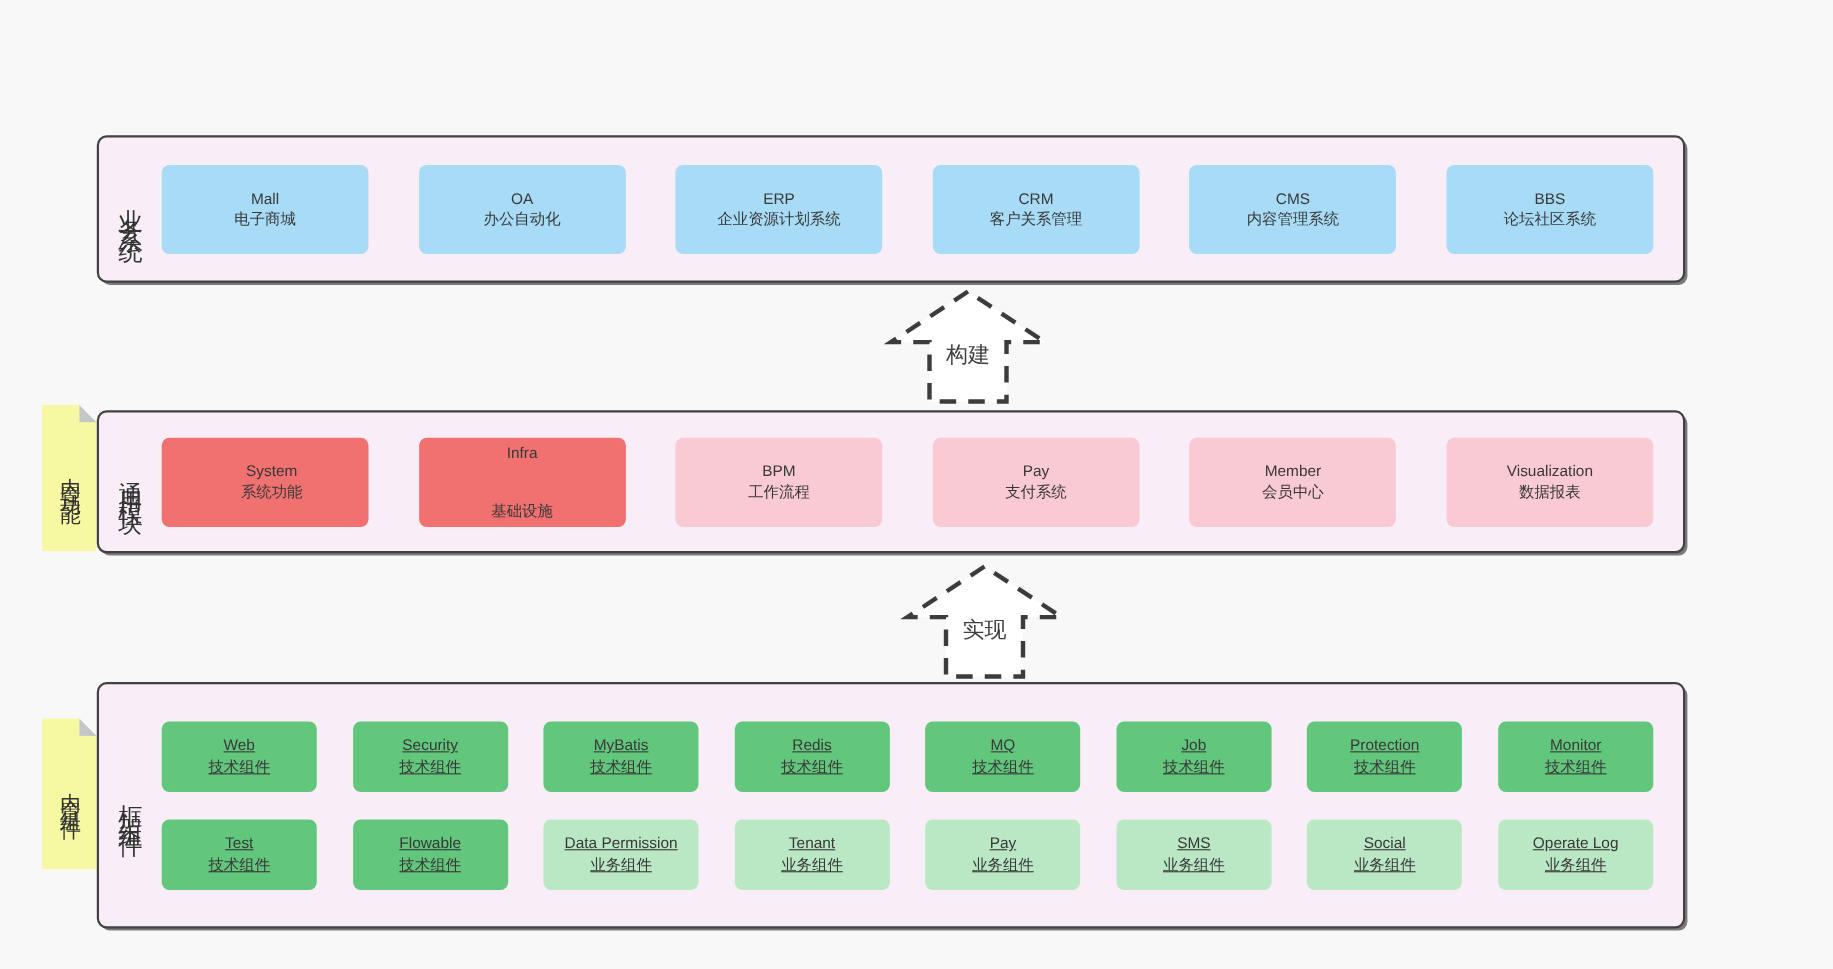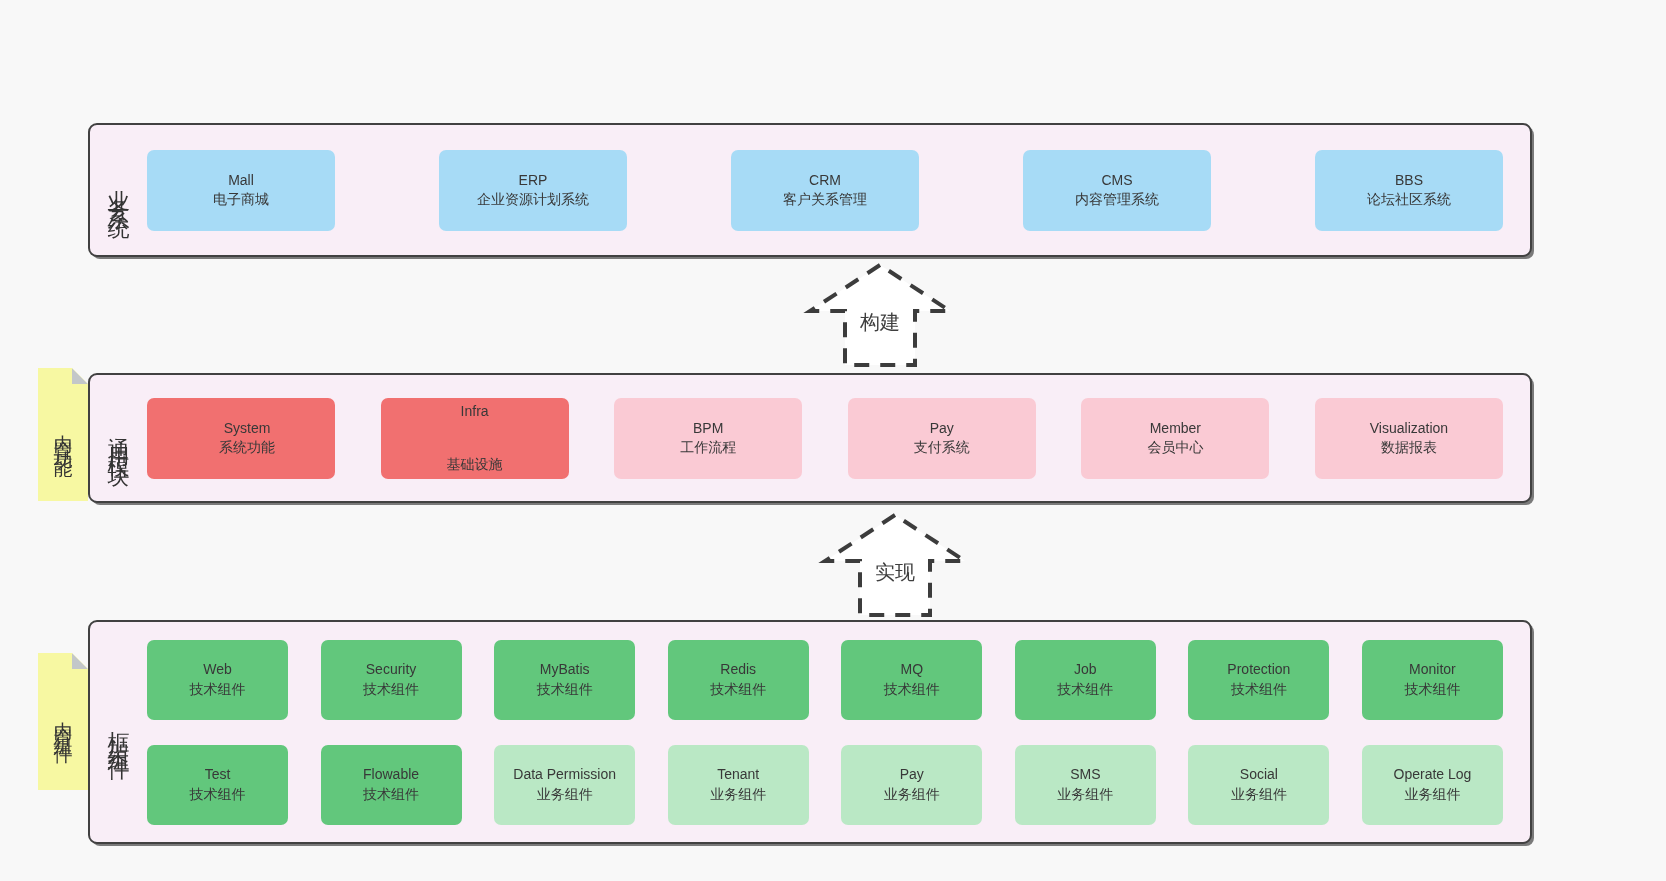--- a/index.html
+++ b/index.html
@@ -54,21 +54,21 @@
     flex-direction:column;
     justify-content:center;
     align-items:center;
     text-align:center;
     font-size:14px;
     line-height:1.38;
     padding:0 8px;
     color:#383838;
   }
   .w-lg { width:188px; }
-  .w-sm { width:141px; height:80px; }
+  .w-sm { width:141px; height:64px;text-decoration:underline; }
   .sticky {
     position:absolute;
     width:50px;
     background: var(--sticky-yellow, #f7f8a2);
     clip-path: polygon(0 0, calc(100% - 16px) 0, 100% 16px, 100% 100%, 0 100%);
     display:flex;
     align-items:center;
     justify-content:center;
     writing-mode:vertical-rl;
     text-orientation:upright;
@@ -100,20 +100,24 @@
 <body>
 
 <div class="layer" style="top:123px; height:134px;">
   <div class="layer-label">业务系统</div>
   <div class="layer-content">
     <div class="row">
       <div class="box w-lg" style="background: rgb(167, 219, 246);">
         <span>Mall</span>
         <span>电子商城</span>
       </div>
+      <div class="box w-lg" style="background: rgb(167, 219, 246);">
+        <span>OA</span>
+        <span>办公自动化</span>
+      </div>
       <div class="box w-lg" style="background: rgb(167, 219, 246); text-align: right;">
         <span>ERP</span>
         <span>企业资源计划系统</span>
       </div>
       <div class="box w-lg" style="background: rgb(167, 219, 246);">
         <span>CRM</span>
         <span>客户关系管理</span>
       </div>
       <div class="box w-lg" style="background: rgb(167, 219, 246);">
         <span>CMS</span>

